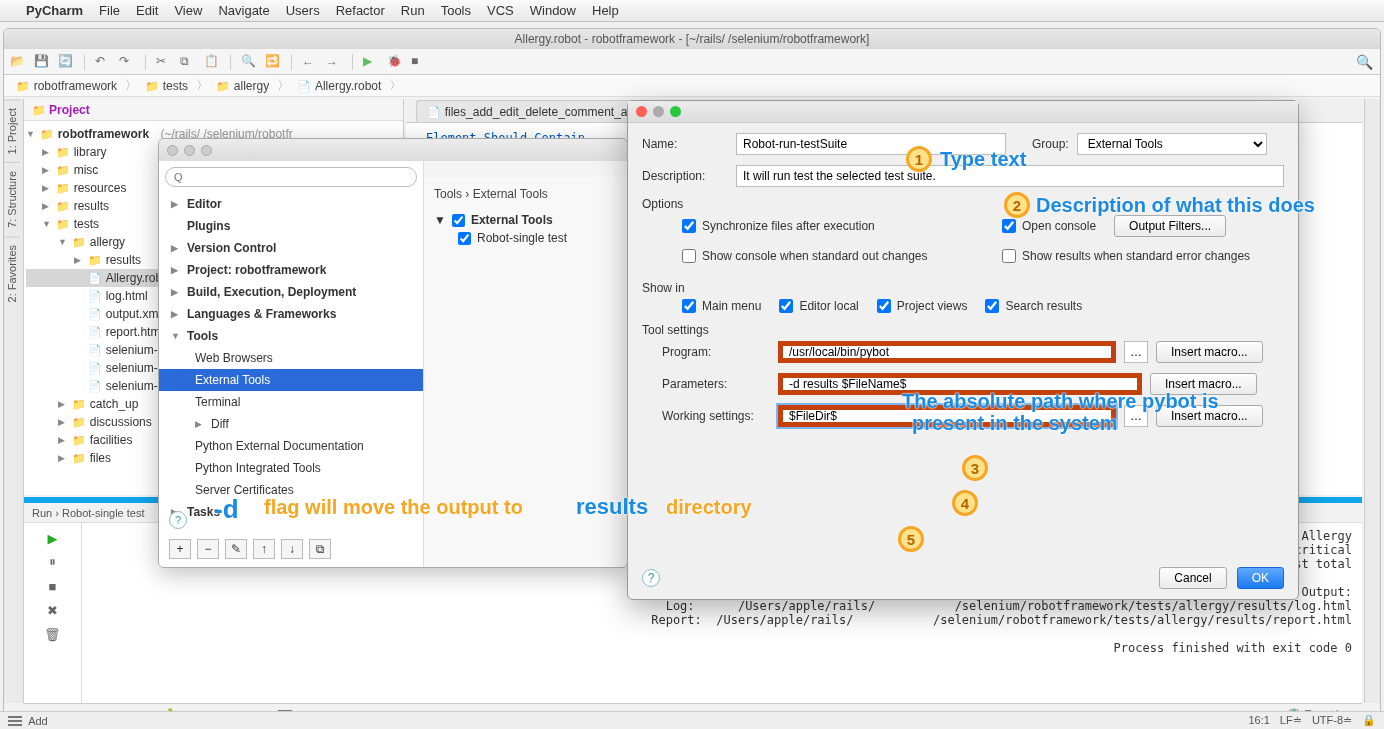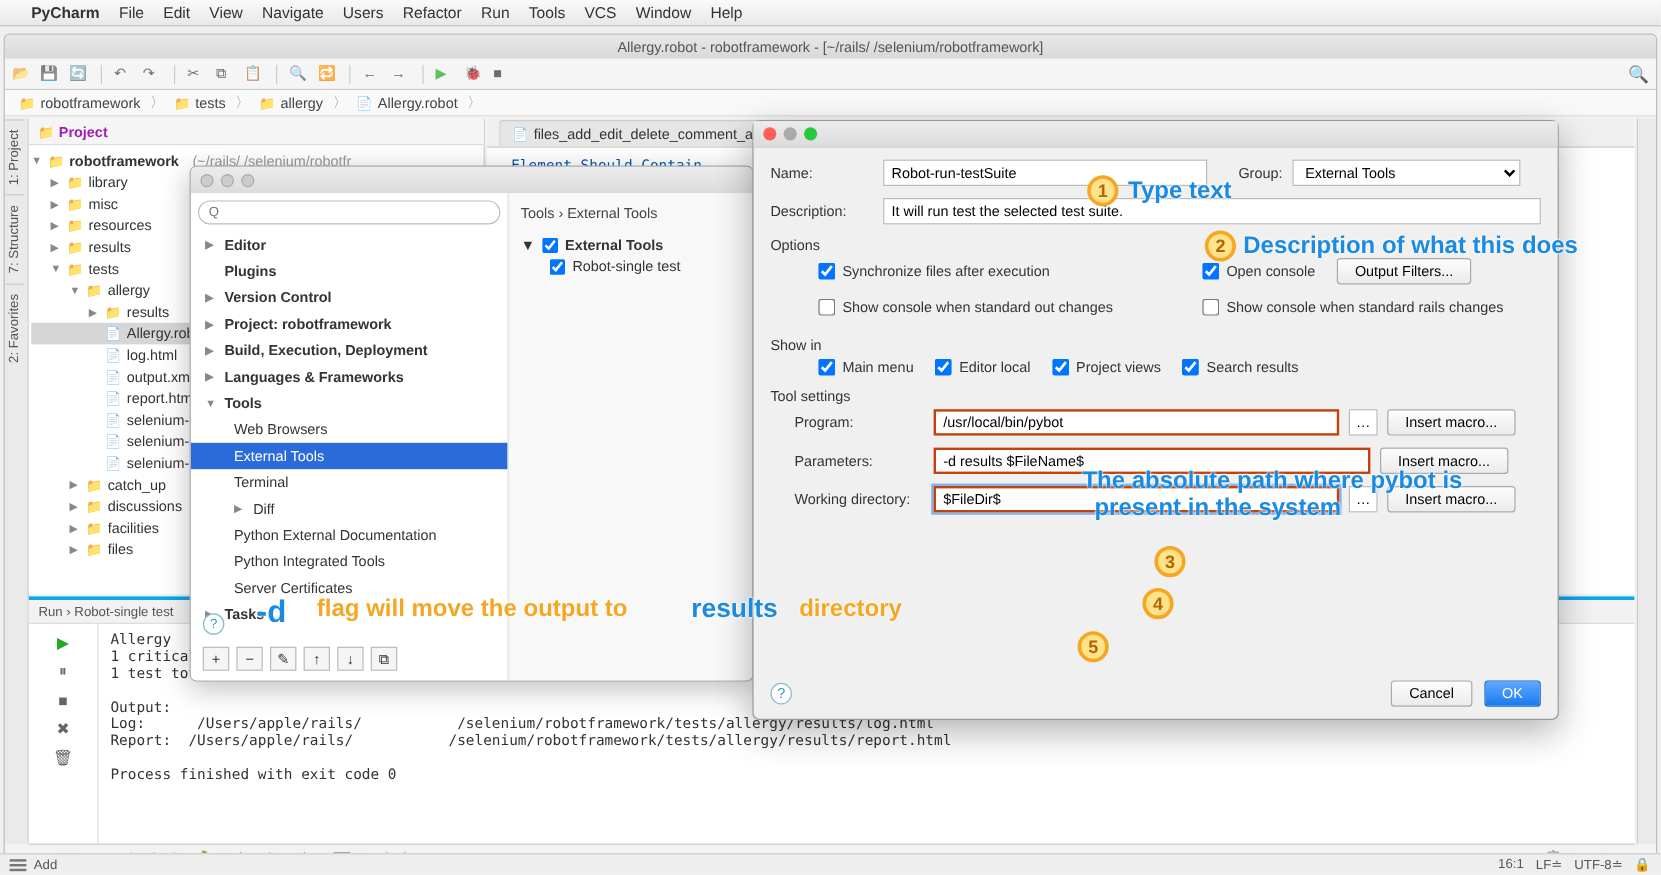--- a/index.html
+++ b/index.html
@@ -57,21 +57,21 @@
 .prefs-body { display: flex; height: calc(100% - 22px); }
 .prefs-left { width: 265px; background: #fff; border-right: 1px solid #ddd; display: flex; flex-direction: column; }
 .prefs-search { padding: 6px; }
 .prefs-search input { width: 100%; height: 20px; border: 1px solid #bbb; border-radius: 10px; padding: 0 20px 0 8px; font-size: 11px; }
 .prefs-list { flex: 1; overflow: auto; font-size: 12px; }
 .prefs-list .pitem { padding: 4px 12px; display: flex; align-items: center; gap: 6px; }
 .prefs-list .pitem.bold { font-weight: bold; }
 .prefs-list .psub { padding-left: 36px; }
 .prefs-list .pitem.selected { background: #2a6ad9; color: #fff; }
 .prefs-list .disc { color: #888; width: 10px; font-size: 9px; }
-.prefs-right { flex: 1; background: #f8f8f8; padding: 10px; }
+.prefs-right { flex: 1; background: #f8f8f8; padding: 10px; margin-top: 16px; }
 .prefs-crumb { font-size: 12px; color: #444; margin-bottom: 10px; }
 .prefs-tree { font-size: 12px; }
 .prefs-tree .pt { display: flex; align-items: center; gap: 6px; padding: 2px 0; }
 .prefs-tree .ptsub { padding-left: 24px; }
 .prefs-bottom { position: absolute; bottom: 6px; left: 10px; right: 10px; height: 24px; display: flex; align-items: center; gap: 6px; }
 .pbtn { width: 22px; height: 20px; border: 1px solid #bbb; background: #f5f5f5; font-size: 12px; display: inline-flex; align-items: center; justify-content: center; }
 .qmark { position: absolute; left: 10px; bottom: 38px; width: 18px; height: 18px; border: 1px solid #8bc; border-radius: 50%; color: #39a; font-size: 11px; display: flex; align-items: center; justify-content: center; background: #fff; }
 
 
 .dialog { position: absolute; left: 627px; top: 100px; width: 672px; height: 500px; background: #f0f0f0; border: 1px solid #999; border-radius: 6px; box-shadow: 0 10px 30px rgba(0,0,0,.3); font-size: 12px; }
@@ -87,29 +87,29 @@
 .dinput { flex: 1; height: 22px; border: 1px solid #bbb; background: #fff; padding: 0 6px; font-size: 12px; }
 .dselect { width: 190px; height: 22px; border: 1px solid #bbb; background: #fff; padding: 0 6px; font-size: 12px; }
 .section { color: #333; margin: 10px 0 4px 0; }
 .dchecks { padding-left: 40px; display: grid; grid-template-columns: 320px 1fr; row-gap: 12px; align-items: center; }
 .chk { display: flex; align-items: center; gap: 6px; }
 .chk input { width: 14px; height: 14px; }
 .btn { height: 22px; padding: 0 14px; border: 1px solid #aaa; background: linear-gradient(#fdfdfd,#ebebeb); border-radius: 3px; font-size: 12px; }
 .btn.primary { background: linear-gradient(#5ea9ff,#1a7af0); color: #fff; border: 1px solid #1669d6; }
 .tsettings .trow { display: flex; align-items: center; gap: 8px; margin-bottom: 10px; }
 .tsettings .tlabel { width: 128px; padding-left: 20px; }
-.tsettings .tinput { width: 338px; height: 22px; border: 2px solid #c2410c; background: #fff; padding: 0 6px; font-size: 12px; }
+.tsettings .tinput { width: 338px; height: 22px; border: 5px solid #c2410c; background: #fff; padding: 0 6px; font-size: 12px; }
 .tsettings .tinput.sel { box-shadow: 0 0 0 2px #7eb4ef; }
 .dots { width: 24px; height: 22px; border: 1px solid #bbb; background: #fff; font-size: 12px; }
 .showin { padding-left: 40px; display: flex; gap: 18px; margin-bottom: 8px; }
 .dlg-footer { position: absolute; bottom: 10px; right: 14px; display: flex; gap: 10px; }
 .dlg-q { position: absolute; bottom: 12px; left: 14px; width: 18px; height: 18px; border: 1px solid #8bc; border-radius: 50%; color: #39a; display: flex; align-items: center; justify-content: center; background: #fff; }
 
 
-.runbar { position: absolute; left: 20px; right: 18px; bottom: 22px; height: 206px; background: #fff; border-top: 3px solid #0ea5e9; }
+.runbar { position: absolute; left: 20px; right: 18px; bottom: 22px; height: 206px; background: #fff; border-top: 6px solid #0ea5e9; text-align: right; }
 .runhead { height: 20px; background: #f2f2f2; border-bottom: 1px solid #ddd; display: flex; align-items: center; padding: 0 8px; font-size: 11px; color: #555; }
 .runbody { display: flex; height: calc(100% - 20px); }
 .runleft { width: 58px; border-right: 1px solid #ddd; display: flex; flex-direction: column; align-items: center; gap: 6px; padding-top: 6px; }
 .runleft .rb { width: 18px; height: 18px; font-size: 13px; display: flex; align-items: center; justify-content: center; color: #666; }
 .runleft .rb.play { color: #2a2; }
 .runout { flex: 1; font-family: Menlo, monospace; font-size: 12px; padding: 6px 10px; color: #333; white-space: pre; overflow: hidden; }
 
 
 .btmtabs { position: absolute; left: 20px; right: 18px; bottom: 0; height: 22px; background: #f2f2f2; border-top: 1px solid #ccc; display: flex; align-items: center; gap: 16px; padding: 0 8px; font-size: 11px; color: #555; }
 .btmtabs .bt { display: flex; align-items: center; gap: 4px; text-decoration: underline; }
@@ -476,21 +476,21 @@
             <span>Open console</span>
           </label>
         <button class="btn">Output Filters...</button>
       </div>
       <label class="chk">
           <input type="checkbox" style="">
           <span>Show console when standard out changes</span>
         </label>
       <label class="chk">
           <input type="checkbox" style="">
-          <span>Show console when standard rails changes</span>
+          <span>Show results when standard error changes</span>
         </label>
     </div>
 
     <div class="section" style="margin-top:18px">Show in</div>
     <div class="showin">
       <label class="chk">
           <input type="checkbox" checked="" style="">
           <span>Main menu</span>
         </label>
       <label class="chk">
@@ -514,21 +514,21 @@
         <input class="tinput" value="/usr/local/bin/pybot" style="">
         <button class="dots">…</button>
         <button class="btn">Insert macro...</button>
       </div>
       <div class="trow">
         <span class="tlabel">Parameters:</span>
         <input class="tinput" style="width: 364px;" value="-d results $FileName$">
         <button class="btn" style="margin-left:0">Insert macro...</button>
       </div>
       <div class="trow">
-        <span class="tlabel">Working directory:</span>
+        <span class="tlabel">Working settings:</span>
         <input class="tinput sel" value="$FileDir$" style="">
         <button class="dots">…</button>
         <button class="btn">Insert macro...</button>
       </div>
     </div>
   </div>
   <div class="dlg-q">?</div>
   <div class="dlg-footer">
     <button class="btn">Cancel</button>
     <button class="btn primary">OK</button>

